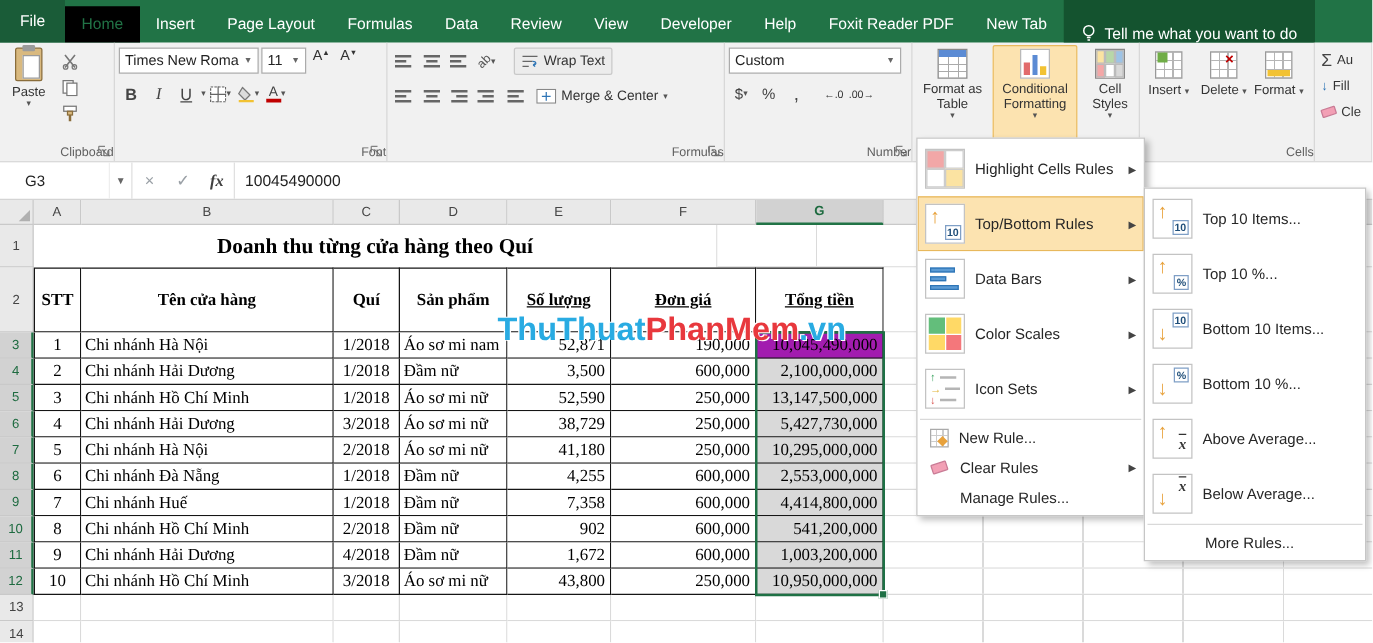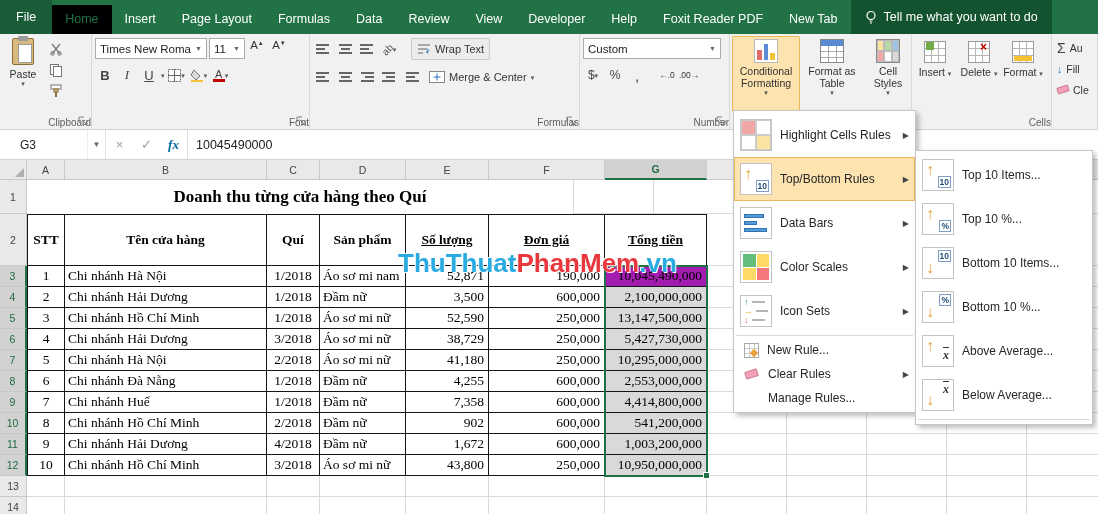--- a/index.html
+++ b/index.html
@@ -5,21 +5,21 @@
 *{box-sizing:border-box;margin:0;padding:0}
 html,body{width:1098px;height:514px;overflow:hidden;background:#fff}
 .app{position:relative;width:1098px;height:514px;overflow:hidden;font-family:"Liberation Sans","DejaVu Sans",sans-serif;font-size:12px;color:#222;cursor:default}
 
 
 .tabbar{height:34px;background:#217346;display:flex;align-items:stretch;color:#fff;position:relative}
 .tabs{display:flex;align-items:flex-end}
 .tab{height:29px;line-height:29px;margin-top:5px;padding:0 13px;font-size:12.5px;white-space:nowrap}
 .tabs .tab:first-of-type{background:#1a5c38;height:34px;line-height:34px;margin-top:0;padding:0 16px}
 .tab.active{background:#000000;color:#217346}
-.tellme{margin-left:auto;margin-right:62px;align-self:stretch;display:flex;align-items:center;gap:7px;background:#14532f;padding:0 14px;font-size:12.5px;white-space:nowrap}
+.tellme{margin-left:auto;margin-right:62px;align-self:stretch;display:flex;align-items:flex-end;gap:7px;background:#14532f;padding:0 14px;font-size:12.5px;white-space:nowrap}
 
 
 .ribbon{height:96px;background:#f1f1f1;border-bottom:1px solid #d2d2d2;display:flex;overflow:hidden}
 .rgroup{position:relative;height:100%;border-right:1px solid #d8d8d8;flex:none}
 .glab{position:absolute;left:0;right:0;bottom:1px;text-align:right;font-size:10px;color:#5f5f5f;white-space:nowrap}
 .lnch{position:absolute;right:2px;bottom:2px;width:11px;height:11px;opacity:.8}
 .rrow{display:flex;align-items:center;gap:2px;margin:4px 3px 0}
 .sbtn{height:20px;min-width:20px;display:flex;align-items:center;justify-content:center;border-radius:2px;color:#444}
 .dd{font-size:7px;color:#555;line-height:1}
 .combo{height:21px;background:#fff;border:1px solid #ababab;display:flex;align-items:center;font-size:11.5px;padding:0 4px;color:#222;overflow:hidden;white-space:nowrap}
@@ -84,21 +84,21 @@
 .erow{display:flex;align-items:center;gap:4px;height:21px;font-size:10.5px;color:#333;padding-left:5px;white-space:nowrap}
 .sigma{font-size:14px;color:#444}
 .fillic{color:#2e75b6;font-weight:bold}
 .eraser{width:12px;height:7px;background:#f2a0b5;border:1px solid #c97b95;transform:rotate(-18deg);border-radius:1px}
 
 
 .fxbar{height:30px;background:#fff;border-bottom:1px solid #d4d4d4;display:flex;align-items:stretch}
 .namebox{width:106px;display:flex;align-items:center;border-right:1px solid #e0e0e0;padding-left:20px;font-size:12px}
 .nb-dd{margin-left:auto;width:18px;text-align:center;color:#666;font-size:8px;border-left:1px solid #eee;align-self:stretch;display:flex;align-items:center;justify-content:center}
 .fxbtn{width:27px;display:flex;align-items:center;justify-content:center;color:#9aa0a6;font-size:13px}
-.fxfx{font-family:"Liberation Serif",serif;font-style:italic;font-weight:bold;color:#0369a1}
+.fxfx{font-family:"Liberation Serif",serif;font-style:italic;font-weight:bold;color:#404040}
 .fxval{flex:1;display:flex;align-items:center;padding-left:8px;font-size:12.5px;border-left:1px solid #e0e0e0}
 
 
 .sheet{position:relative;height:354px;overflow:hidden;background:#fff;font-family:"Liberation Serif","DejaVu Serif",serif}
 .chrow{display:flex;height:20px;font-family:"Liberation Sans",sans-serif}
 .corner{width:27px;background:#e9e9e9;border-right:1px solid #c9c9c9;border-bottom:1px solid #c9c9c9;position:relative;flex:none}
 .corner .tri{position:absolute;right:2px;bottom:2px;border-left:9px solid rgba(0,0,0,0);border-bottom:9px solid #b0b0b0}
 .colh{background:#e9e9e9;border-right:1px solid #c9c9c9;border-bottom:1px solid #c9c9c9;display:flex;align-items:center;justify-content:center;font-size:10.5px;color:#444;flex:none}
 .colh.sel{background:#d2d2d2;color:#1e6b40;border-bottom:2px solid #217346;font-weight:bold}
 .chfill{flex:1;border-bottom:1px solid #c9c9c9;background:repeating-linear-gradient(to right,rgba(0,0,0,0) 0 79px,#cfcfcf 79px 80px) #e9e9e9}
@@ -393,32 +393,32 @@
         <div class="sbtn decbtn">.00→</div>
       </div>
       <div class="glab">Number</div>
       <div class="lnch"><svg width="11" height="11">
             <path d="M1 1 h5 M1 1 v5 M3.5 3.5 l5 5 M9 4.5 v4 h-4" stroke="#666" fill="none"></path>
           </svg></div>
     </div>
 
     <div class="rgroup g-styles">
       <div class="body">
+        <div class="bigb" style="width:60px">
+          <div class="ic-fat"></div>
+          <span>Format as Table</span>
+          <span class="dd">▾</span>
+        </div>
         <div class="bigb pressed" style="width:68px">
           <div class="ic-cf">
               <i class="c1"></i>
               <i class="c2"></i>
               <i class="c3"></i>
             </div>
           <span>Conditional Formatting</span>
-          <span class="dd">▾</span>
-        </div>
-        <div class="bigb" style="width:60px">
-          <div class="ic-fat"></div>
-          <span>Format as Table</span>
           <span class="dd">▾</span>
         </div>
         <div class="bigb" style="width:48px">
           <div class="ic-cs">
               <i style="background:#fbe3a2"></i>
               <i style="background:#b8d7a8"></i>
               <i style="background:#9dc3e6"></i>
               <i style="background:#f4a7a7"></i>
               <i style="background:#fff"></i>
               <i style="background:#d9d9d9"></i>
@@ -780,15 +780,18 @@
       <span class="mlabel">Above Average...</span>
     </div>
     <div class="mitem big">
       <span class="mic">
           <span class="dn">↓</span>
           <span class="xbar" style="bottom:auto;top:2px">x</span>
         </span>
       <span class="mlabel">Below Average...</span>
     </div>
     <div class="msep"></div>
+    <div class="mitem small morerules">
+      <span class="mlabel">More Rules...</span>
+    </div>
   </div>
 
 </div>
 
 </body></html>

